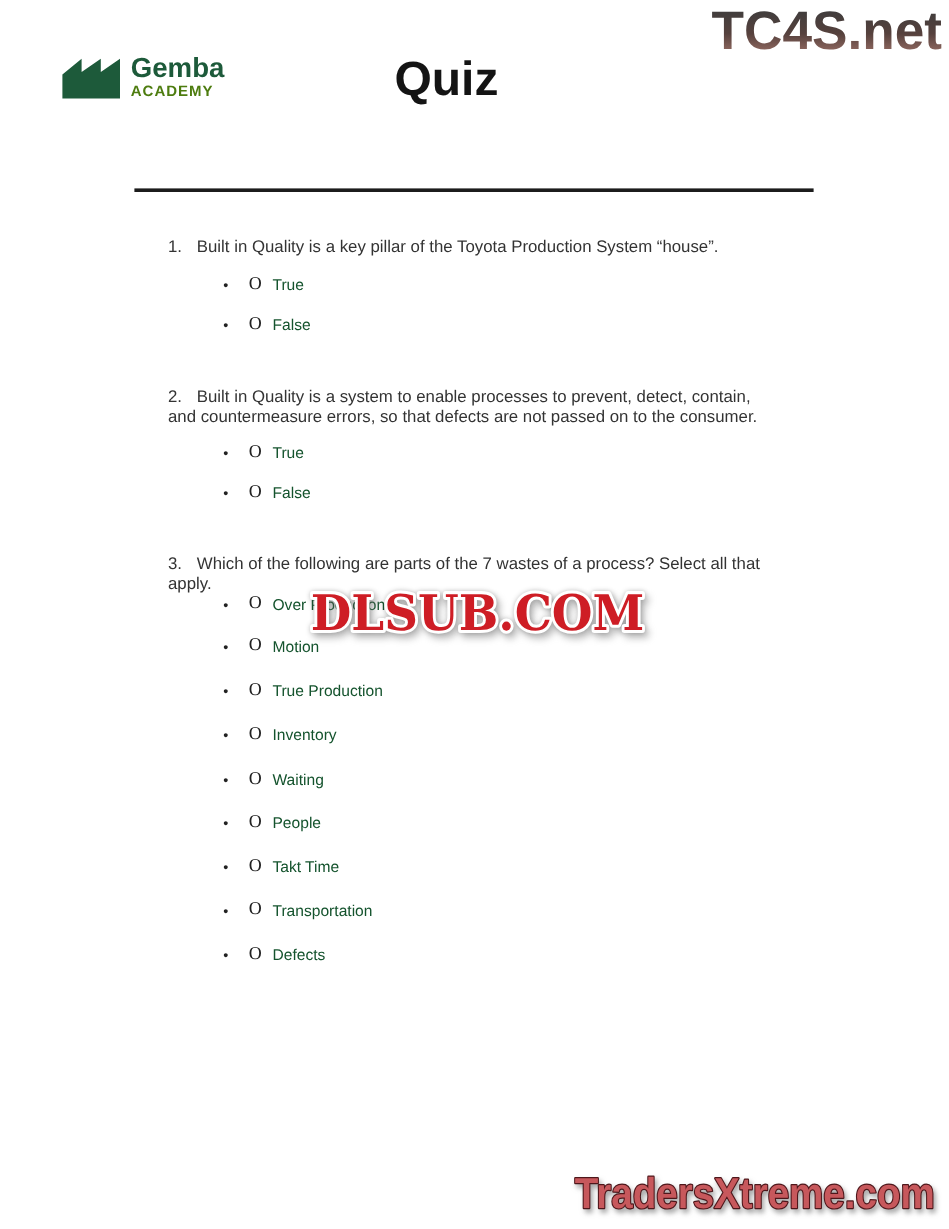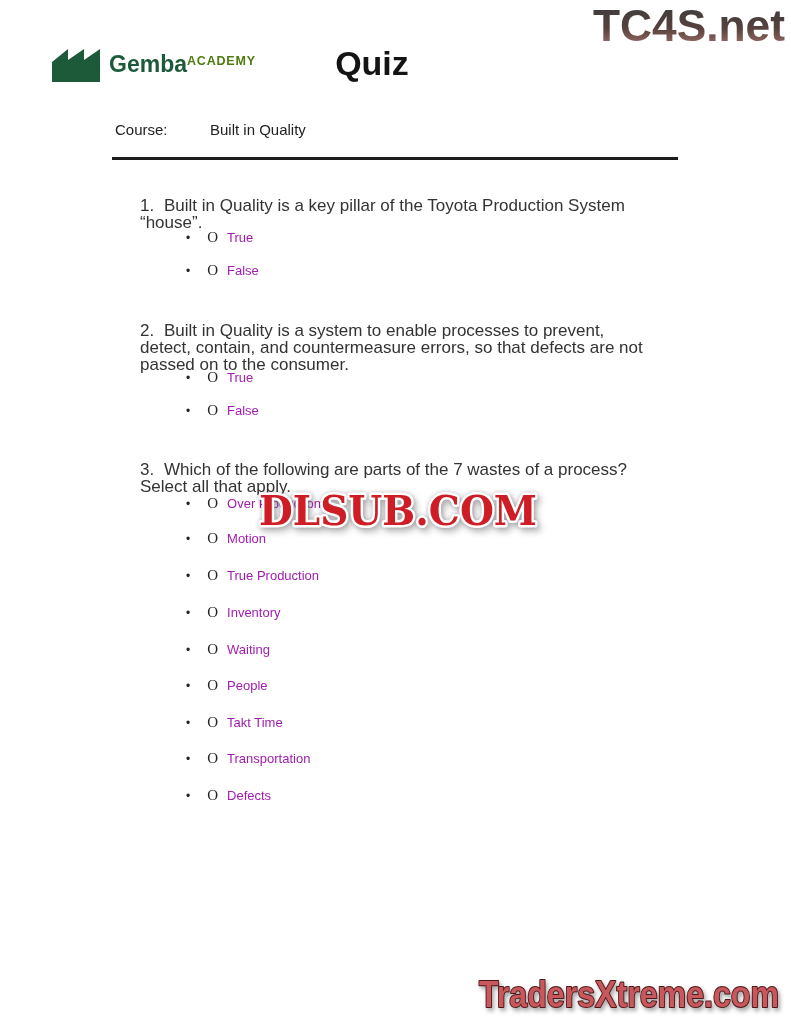--- a/index.html
+++ b/index.html
@@ -19,40 +19,40 @@
     position:absolute;left:248px;top:484px;
     filter:drop-shadow(0 0 2px rgba(0,0,0,0.22)) drop-shadow(3px 4px 3px rgba(110,110,110,0.45));
   }
   .wm-traders{
     position:absolute;right:4px;bottom:4px;
     filter:drop-shadow(2px 3px 2px rgba(95,95,95,0.55));
   }
 
   
   .logo{position:absolute;left:50px;top:44px;display:flex;align-items:center;gap:7px;}
-  .logo-text{display:flex;line-height:1;}
+  .logo-text{display:flex;flex-direction:column;line-height:1;}
   .logo-name{color:#1d5a3a;font-weight:bold;font-size:23px;letter-spacing:0;}
   .logo-sub{color:#4d7c0f;font-weight:bold;font-size:12.5px;letter-spacing:0.8px;margin-top:2px;}
   .title{
     position:absolute;left:0;top:44px;width:744px;
-    text-align:center;font-size:34px;font-weight:bold;color:#141414;
+    text-align:center;font-size:40px;font-weight:bold;color:#141414;
   }
 
   
   .course{position:absolute;left:115px;top:121px;font-size:15px;color:#222;}
   .course-label{display:inline-block;width:95px;}
   .divider{position:absolute;left:112px;top:157px;width:566px;height:3px;background:#1c1c1c;}
 
   
-  .q{position:absolute;left:140px;width:505px;font-size:17px;line-height:17px;color:#333;}
+  .q{position:absolute;left:140px;width:505px;font-size:14px;line-height:17px;color:#333;}
   .qnum{display:inline-block;width:24px;}
   .opt{position:absolute;left:186px;height:17px;display:flex;align-items:center;}
   .bullet{font-size:12px;color:#222;}
   .radio{font-family:"Liberation Serif",serif;font-size:15px;color:#222;margin-left:17px;line-height:1;}
-  .optlabel{font-size:13px;color:#a21caf;margin-left:9px;}
+  .optlabel{font-size:13px;color:#14532d;margin-left:9px;}
 </style>
 </head>
 <body>
 
 <div class="page">
 
   <svg class="wm-tc4s" width="200" height="54">
     <defs>
       <linearGradient id="tcgrad" x1="0" y1="0" x2="0" y2="1">
         <stop offset="0.12" stop-color="#3d3d3d"></stop>
@@ -68,23 +68,20 @@
       <path d="M2,38 L2,18 L18,5 L18,16 L34,5 L34,16 L50,5 L50,38 Z" fill="#1d5a3a"></path>
     </svg>
     <div class="logo-text">
       <span class="logo-name">Gemba</span>
       <span class="logo-sub">ACADEMY</span>
     </div>
   </div>
 
   <div class="title">Quiz</div>
 
-  <div class="course">
-    <span class="course-label">Course:</span><span class="course-value">Built in Quality</span>
-  </div>
   <div class="divider"></div>
 
   <div class="q" style="top:197px">
     <span class="qnum">1.</span><span class="qtext">Built in Quality is a key pillar of the Toyota Production System “house”.</span>
   </div>
   <div class="opt" style="top:229px">
     <span class="bullet">•</span>
     <span class="radio">O</span>
     <span class="optlabel">True</span>
   </div>

